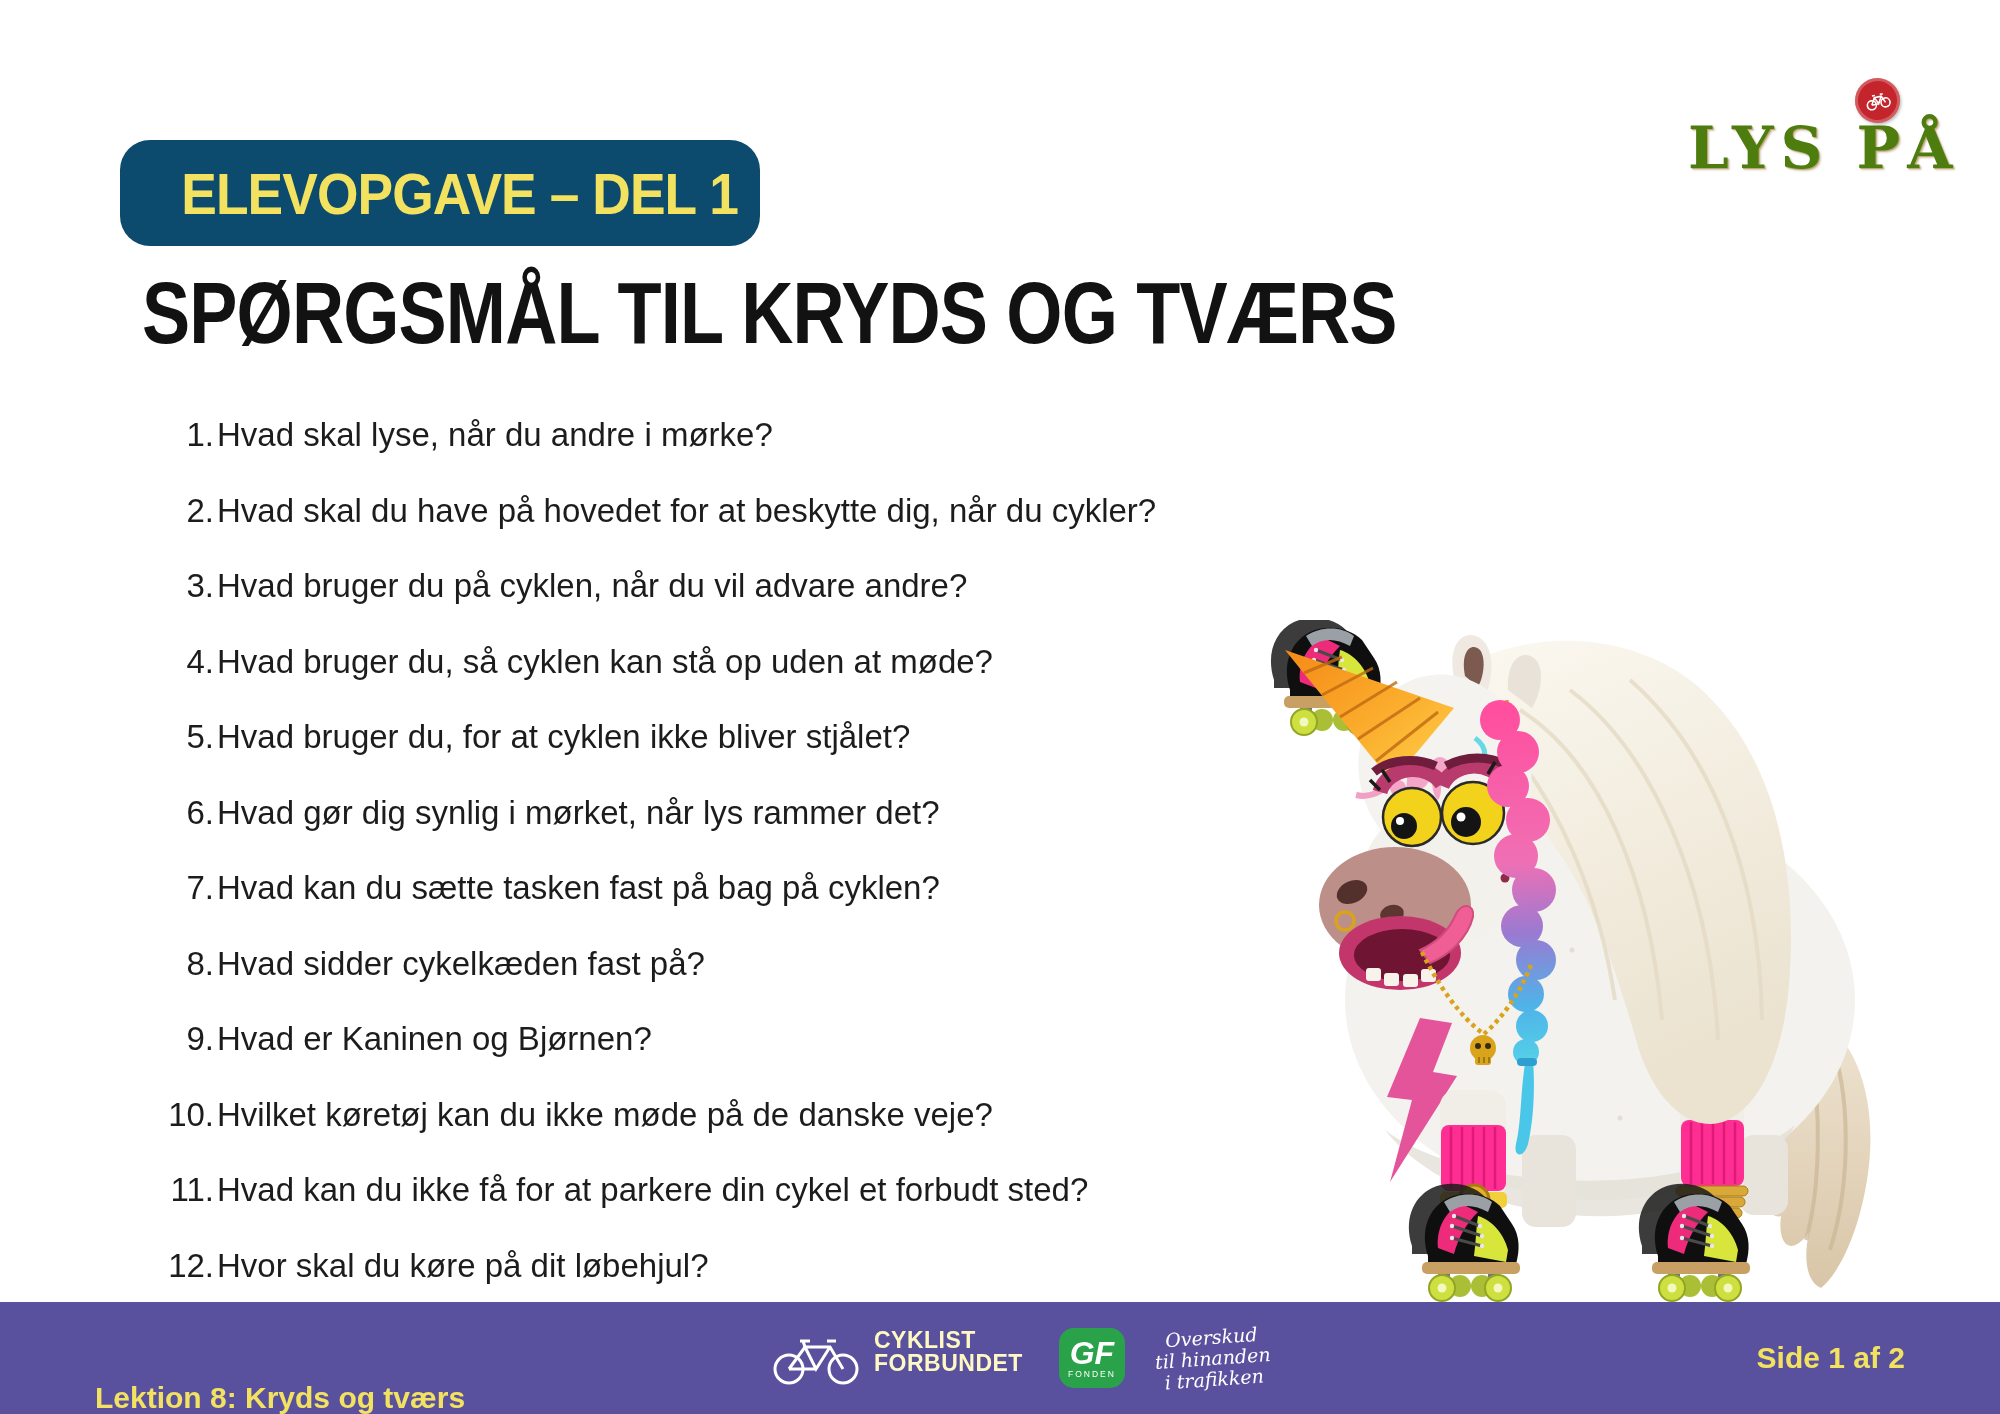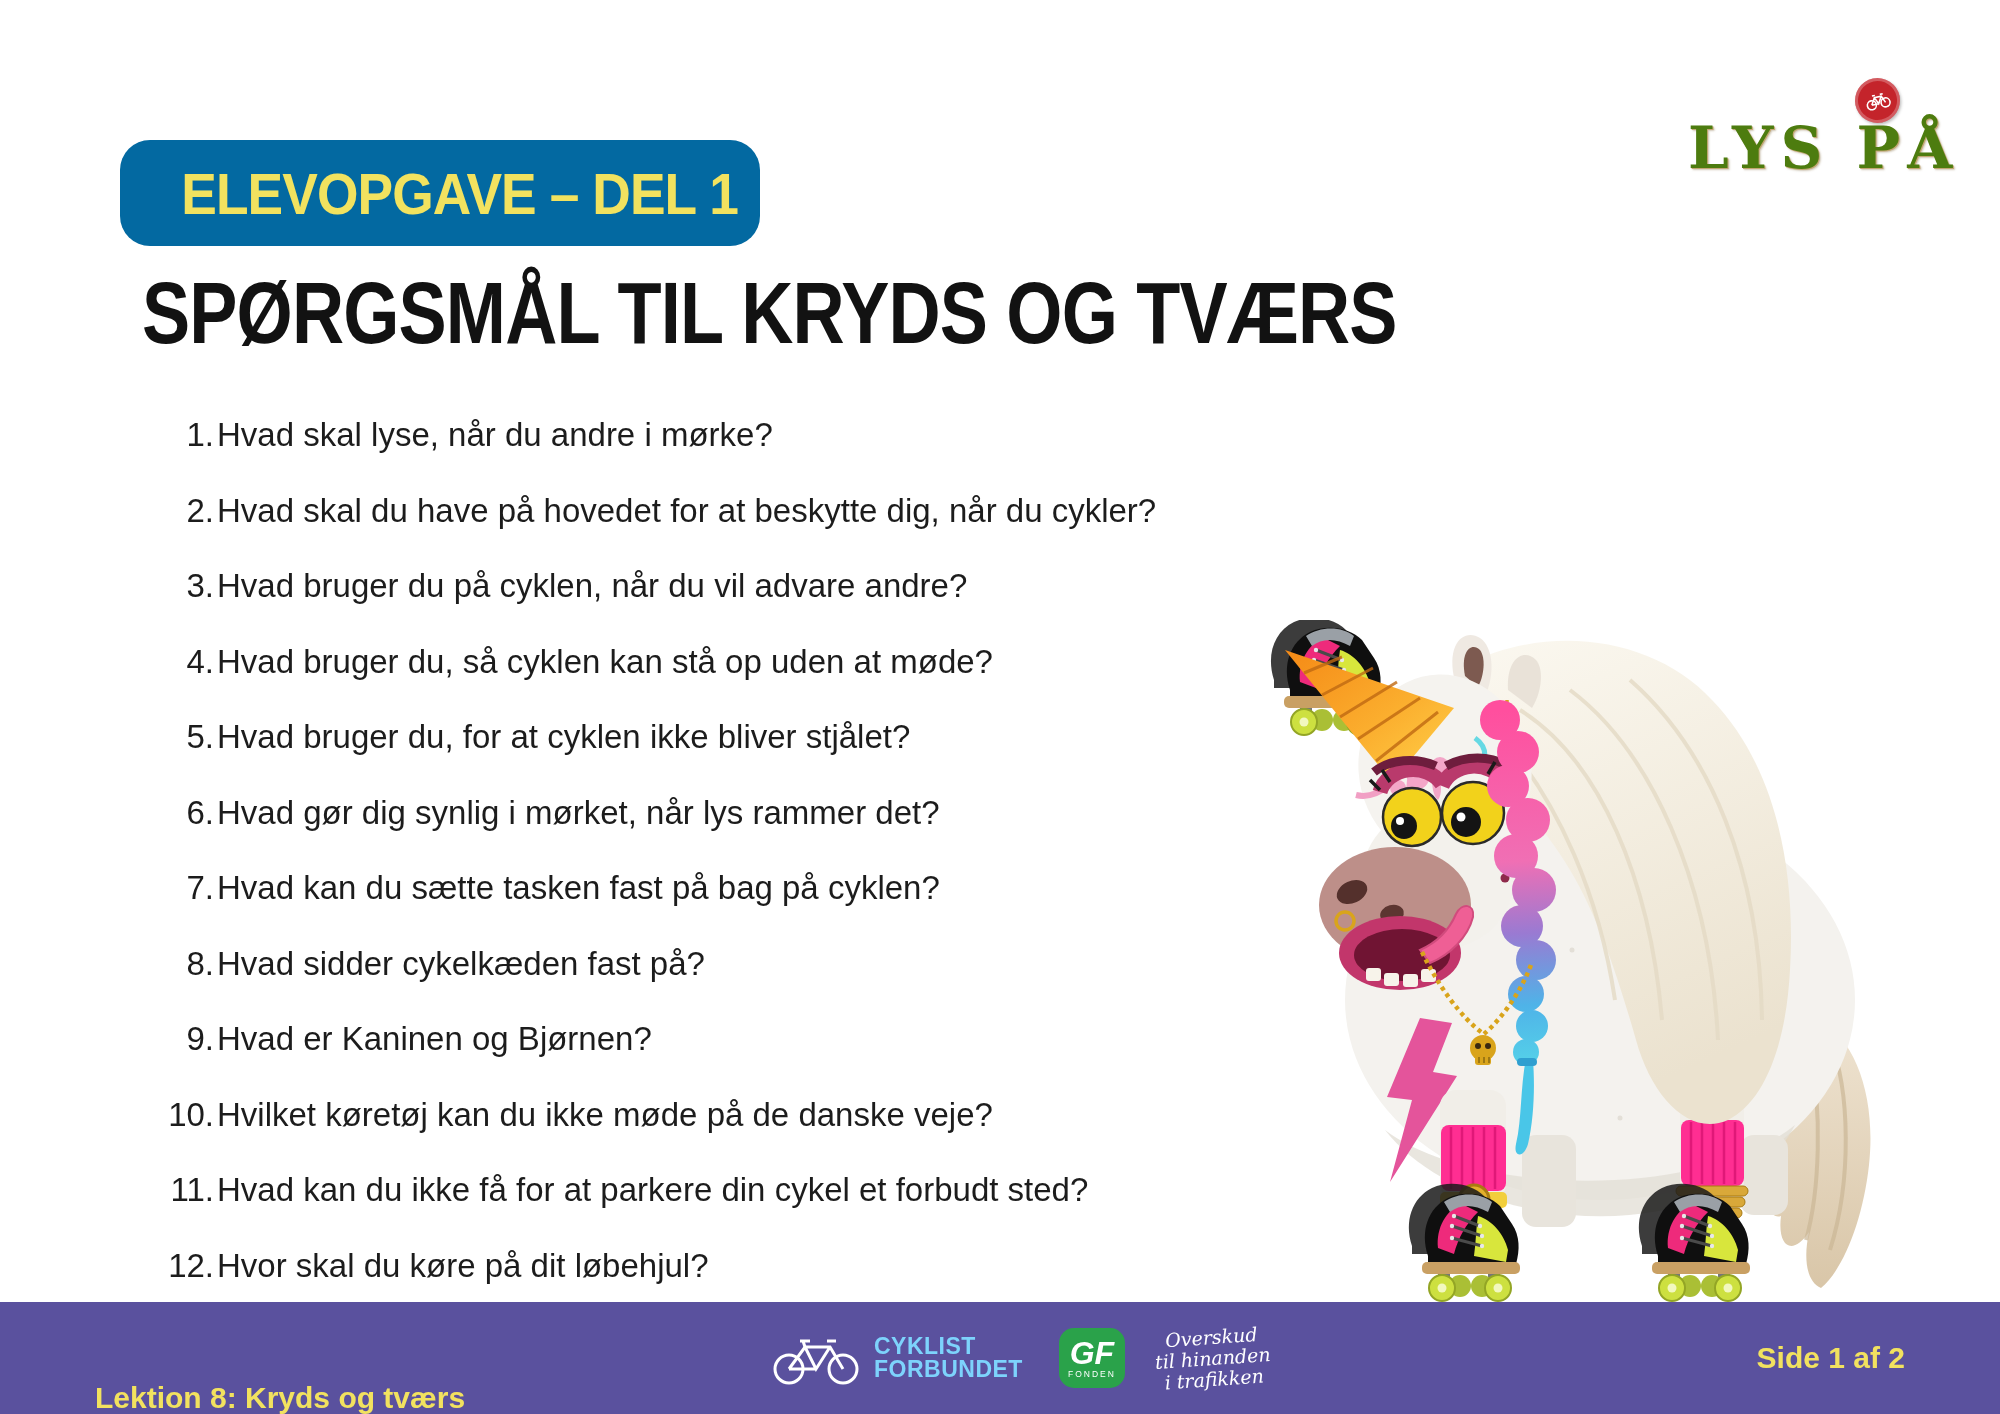--- a/index.html
+++ b/index.html
@@ -8,21 +8,21 @@
     position: relative;
     background: #ffffff;
     font-family: "Liberation Sans", sans-serif;
     overflow: hidden;
   }
 
   
   .badge {
     position: absolute; left: 120px; top: 140px;
     width: 640px; height: 106px;
-    background: #0369a1; border-radius: 30px;
+    background: #0c4a6e; border-radius: 30px;
     display: flex; align-items: center; justify-content: center; padding-left: 40px;
   }
   .badge span {
     color: #f2e25f; font-weight: bold; font-size: 58px;
     letter-spacing: -1px; white-space: nowrap;
     transform: scaleX(0.92); transform-origin: center;
   }
 
   
   .page-title {
@@ -78,21 +78,21 @@
   }
   .footer .page-indicator {
     position: absolute; right: 95px; top: 0; height: 112px;
     display: flex; align-items: center;
     font-size: 30px; font-weight: bold;
   }
   .footer .center-logos {
     position: absolute; left: 770px; top: 0; height: 112px;
     display: flex; align-items: center; gap: 22px;
   }
-  .cyklist { display: flex; align-items: center; gap: 12px; color: #7dd3fc; }
+  .cyklist { display: flex; gap: 12px; color: #fef9c3; }
   .cyklist .wordmark { font-weight: bold; font-size: 23px; line-height: 23px; letter-spacing: .5px; }
   .gf-badge {
     width: 66px; height: 60px; background: #2aa24a; border-radius: 15px;
     display: flex; flex-direction: column; align-items: center; justify-content: center;
     color: #ffffff; margin-left: 14px;
   }
   .gf-badge .gf { font-weight: bold; font-size: 32px; line-height: 30px; font-style: italic; }
   .gf-badge .fonden { font-size: 8.5px; letter-spacing: 2px; font-weight: normal; border-top: 1px solid rgba(255,255,255,.0); }
   .tagline {
     font-family: "DejaVu Serif", serif; font-style: italic;

